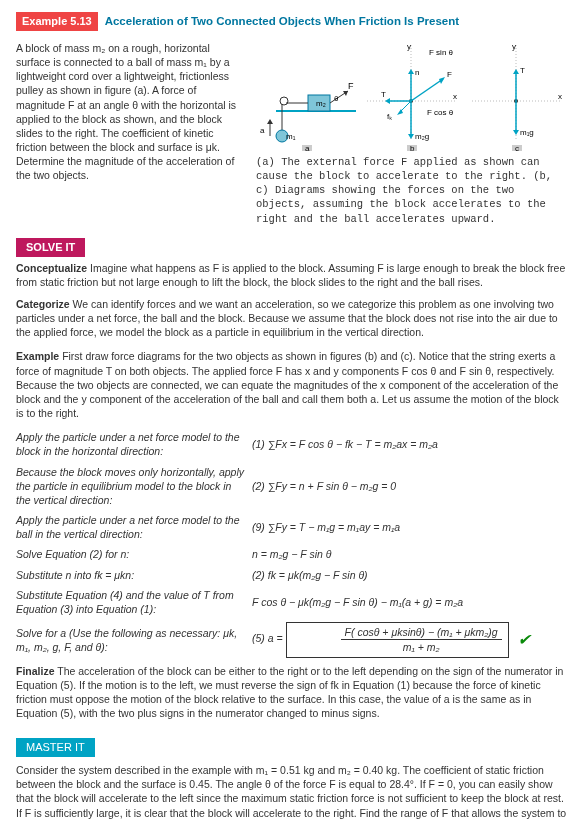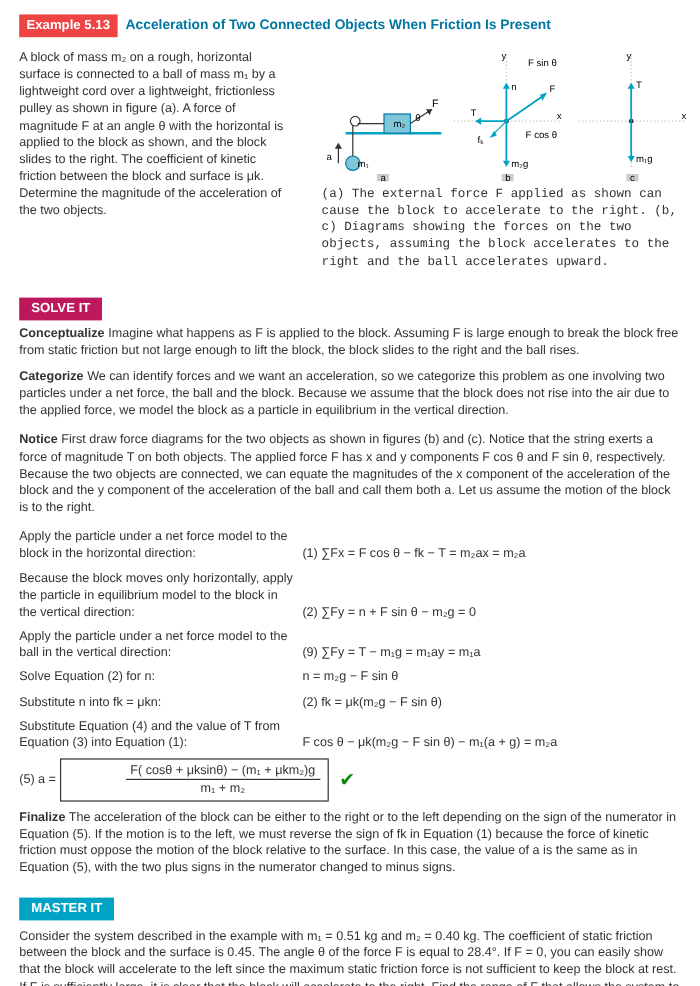--- a/index.html
+++ b/index.html
@@ -21,21 +21,21 @@
     font-weight: bold;
     padding: 2px 6px;
     font-size: 11px;
   }
   .ex-title {
     color: #0077a0;
     font-weight: bold;
     font-size: 11.5px;
     margin-left: 4px;
   }
-  .intro-row { display: flex; gap: 22px; margin-bottom: 16px;}
+  .intro-row { display: flex; gap: 10px; margin-bottom: 6px;}
   .intro-text { flex: 0 0 230px; color:#333;}
   .intro-fig { flex: 1; }
   .figure-box {
     display: flex;
     gap: 4px;
     justify-content: space-between;
     margin-bottom: 4px;
   }
   .sub { flex:1; border:0; position:relative; height:110px;}
   svg { display:block;}
@@ -46,21 +46,21 @@
     color:#fff;
     font-weight:bold;
     padding:2px 10px;
     font-size:11px;
     margin-top:6px;
     margin-bottom:4px;
   }
   .conceptual { color:#333; margin-bottom:8px; }
   .conceptual b { color:#333;}
   .cat, .analyze, .finalize { margin-bottom:10px;}
-  .step-row { display:flex; margin:6px 0; align-items:flex-end;}
+  .step-row { display:flex; margin:6px 0; align-items:center;font-style:italic;}
   .step-text { flex: 0 0 228px; padding-right:8px;}
   .step-eq { flex:1; }
   .frac { display:inline-block; vertical-align:middle; text-align:center;margin-left:48px;}
   .frac .num { display:block; border-bottom:1px solid #333; padding:0 4px;}
   .frac .den { display:block; padding:0 4px;}
   .answer-frac {
     border:1px solid #333;
     padding:2px 6px;
     display:inline-block;
   }
@@ -68,21 +68,21 @@
     color: #0a8a0a;
     font-size: 16px;
     position:relative;
     top:2px;
     margin-left:6px;
   }
   .masterit{
     display:inline-block;
     background:#00a3c4;
     color:#fff;
-    font-weight:bold;
+    font-weight:normal;
     padding:2px 10px;
     font-size:11px;
     margin-top:8px;
     margin-bottom:6px;
     text-align:right;
   }
   .form-row { display:flex; align-items:center; gap:4px; margin:2px 0 2px 14px;}
   input.inp {
     border:1px solid #999;
     width:90px;
@@ -184,21 +184,21 @@
   <b>Conceptualize</b>
   <span>Imagine what happens as F is applied to the block. Assuming F is large enough to break the block free from static friction but not large enough to lift the block, the block slides to the right and the ball rises.</span>
 </div>
 
 <div class="cat">
   <b>Categorize</b>
   <span>We can identify forces and we want an acceleration, so we categorize this problem as one involving two particles under a net force, the ball and the block. Because we assume that the block does not rise into the air due to the applied force, we model the block as a particle in equilibrium in the vertical direction.</span>
 </div>
 
 <div class="analyze">
-  <b>Notice</b>
+  <b>Example</b>
   <span>First draw force diagrams for the two objects as shown in figures (b) and (c). Notice that the string exerts a force of magnitude T on both objects. The applied force F has x and y components F cos θ and F sin θ, respectively. Because the two objects are connected, we can equate the magnitudes of the x component of the acceleration of the block and the y component of the acceleration of the ball and call them both a. Let us assume the motion of the block is to the right.</span>
 </div>
 
 <div class="step-row">
   <div class="step-text">Apply the particle under a net force model to the block in the horizontal direction:</div>
   <div class="step-eq">(1)    ∑Fx = F cos θ − fk − T = m₂ax = m₂a</div>
 </div>
 <div class="step-row">
   <div class="step-text">Because the block moves only horizontally, apply the particle in equilibrium model to the block in the vertical direction:</div>
   <div class="step-eq">(2)    ∑Fy = n + F sin θ − m₂g = 0</div>
@@ -213,20 +213,21 @@
 </div>
 <div class="step-row">
   <div class="step-text">Substitute n into fk = μkn:</div>
   <div class="step-eq">(2)    fk = μk(m₂g − F sin θ)</div>
 </div>
 <div class="step-row">
   <div class="step-text">Substitute Equation (4) and the value of T from Equation (3) into Equation (1):</div>
   <div class="step-eq">F cos θ − μk(m₂g − F sin θ) − m₁(a + g) = m₂a</div>
 </div>
 <div class="step-row">
+  <div class="step-text">Solve for a (Use the following as necessary: μk, m₁, m₂, g, F, and θ):</div>
   <div class="step-eq">
     <span>(5)    a =</span>
     <span class="answer-frac">
       <span class="frac">
         <span class="num">F( cosθ + μksinθ) − (m₁ + μkm₂)g</span>
         <span class="den">m₁ + m₂</span>
       </span>
     </span>
     <span class="check">✔</span>
   </div>

